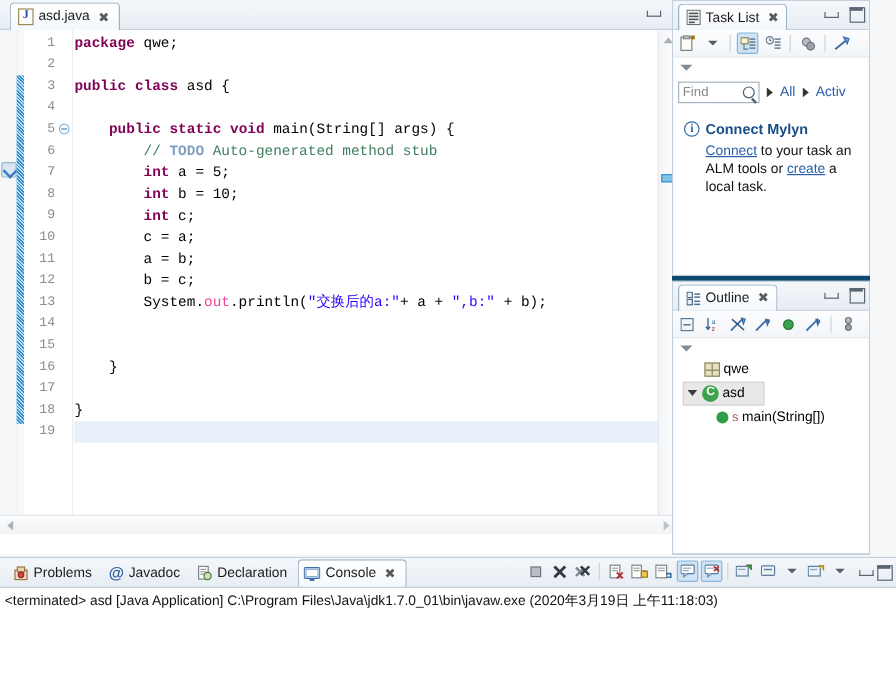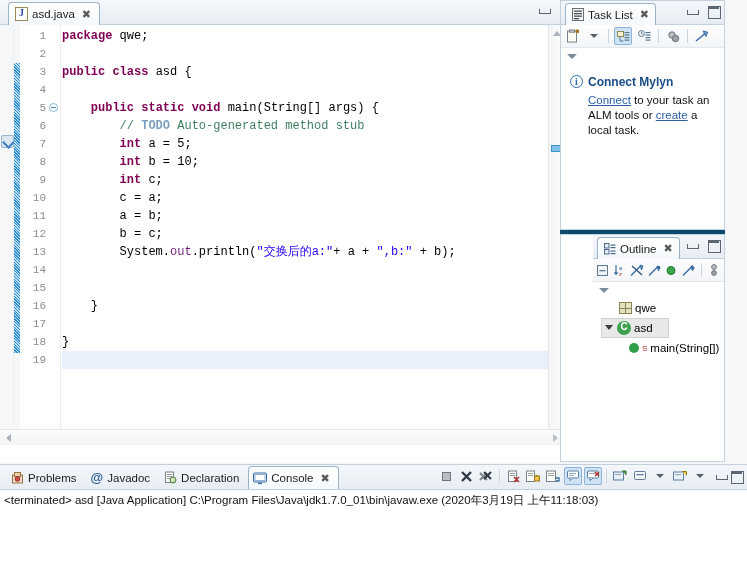--- a/index.html
+++ b/index.html
@@ -122,21 +122,21 @@
     font-family: "Liberation Mono", monospace; font-size: 12px;
     padding-top: 2px; white-space: pre;
   }
   #code-text .ln { height: 18px; line-height: 18px; }
   #code-text .ln.current { background: #e8f0fb; }
   .kw { color: #7f0055; font-weight: bold; }
   .cmt { color: #3f7f5f; }
   .todo { color: #7f9fbf; font-weight: bold; }
   .str { color: #2a00ff; }
   .plain { color: #000000; }
-  .fld { color: #701a75; text-align: center; }
+  .fld { color: #ec4899; text-align: center; }
 
   
   #v-scroll {
     position:absolute; right: 0; top: 0; width: 16px; height: 420px;
     background: linear-gradient(90deg,#f4f5f7,#fbfcfd);
     border-left: 1px solid #e4e7ea;
   }
   #v-scroll .arrow-up {
     position:absolute; left:4px; top:6px; width:0;height:0;
     border-left:4px solid transparent;border-right:4px solid transparent;border-bottom:5px solid #a9b2bb;
@@ -215,21 +215,21 @@
   .info-circle {
     width:13px;height:13px;border:1.3px solid #2d6ca8;border-radius:50%;
     color:#2d6ca8;font-size:10px;line-height:11px;text-align:center;font-weight:bold;
     font-family:"Liberation Serif",serif; flex:none;
   }
   #mylyn-title b { color:#1a4d87; font-size:12px; }
   #mylyn-text { margin-top:4px; padding-left:18px; font-size:11.5px; line-height:15px; color:#111; }
   #mylyn-text a { color:#2b5fa8; text-decoration: underline; }
 
   
-  #outline { top: 234px; height: 228px; padding-left: 32px; }
+  #outline { top: 234px; height: 228px; }
   .tree-row { height: 20px; display:flex; align-items:center; padding-left:4px; gap:3px; font-size:11.5px; }
   .tree-row.sel { background:#e8e8e8; border:1px solid #d2d2d2; }
   .twisty {
     width:10px;height:10px;position:relative; flex:none;
   }
   .twisty.open:after {
     content:""; position:absolute; left:1px; top:2px;
     border-left:4px solid transparent;border-right:4px solid transparent;border-top:5px solid #3b3b3b;
   }
   .pkg-icon {
@@ -418,20 +418,30 @@
             <path d="M1 11 L12 2" stroke="#3a6ea5" stroke-width="1.6"></path>
             <path d="M8 1 L12.5 2.2 L11 6.5 Z" fill="#6f9cc9" stroke="#3a6ea5"></path>
           </svg>
         </span>
       </div>
 
       <div class="chev-row">
         <span class="chev-down"></span>
       </div>
 
+      <div id="find-row">
+        <div id="find-box">
+          <span class="ph">Find</span>
+          <span class="magnifier"></span>
+        </div>
+        <span class="tri-right"></span>
+        <span class="filter-link">All</span>
+        <span class="tri-right"></span>
+        <span class="filter-link">Activ</span>
+      </div>
 
       <div id="mylyn-box">
         <div id="mylyn-title">
           <span class="info-circle">i</span>
           <b>Connect Mylyn</b>
         </div>
         <div id="mylyn-text">
           <a href="#">Connect</a><span> to your task an</span><br>
           <span>ALM tools or </span><a href="#">create</a><span> a</span><br>
           <span>local task.</span>

